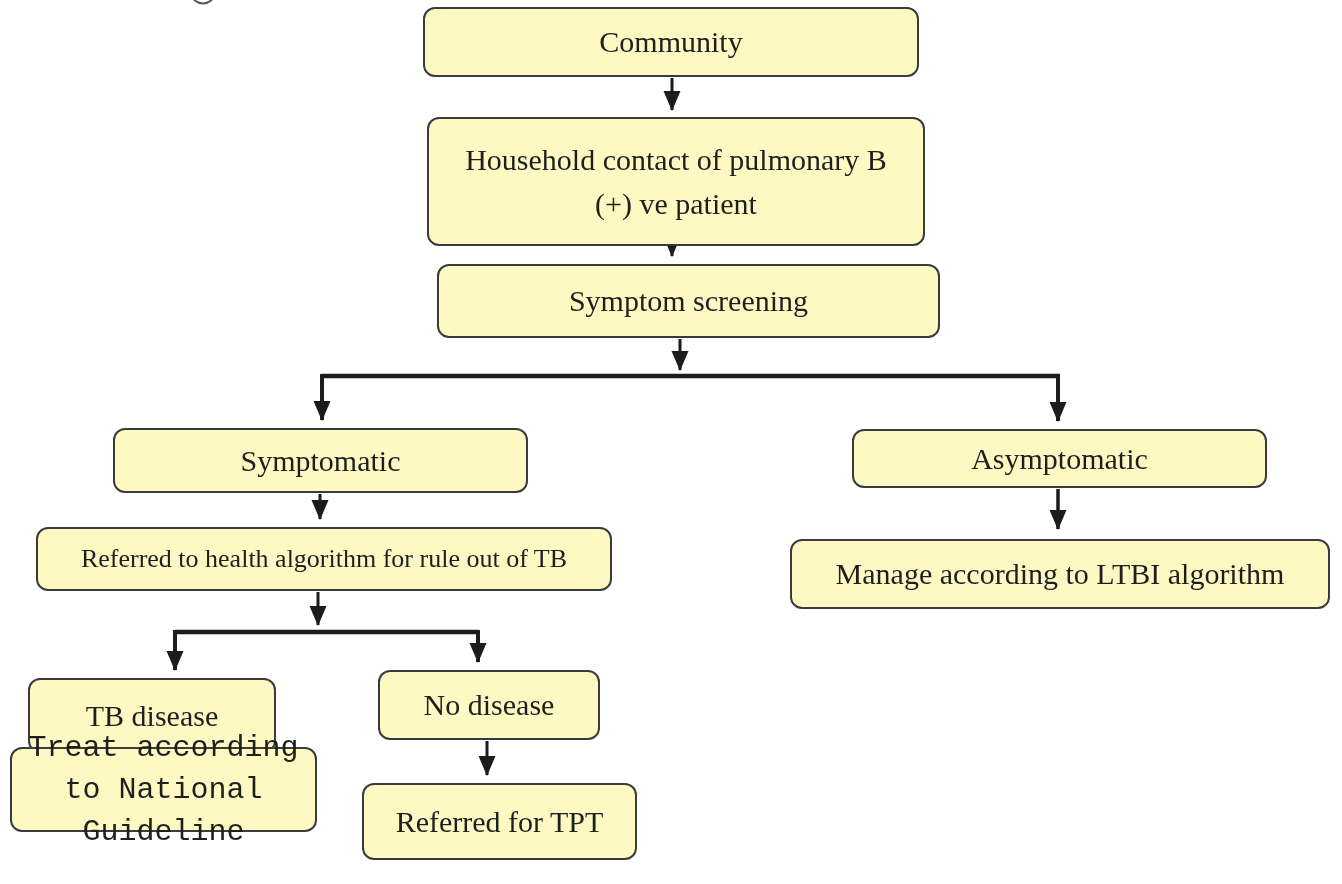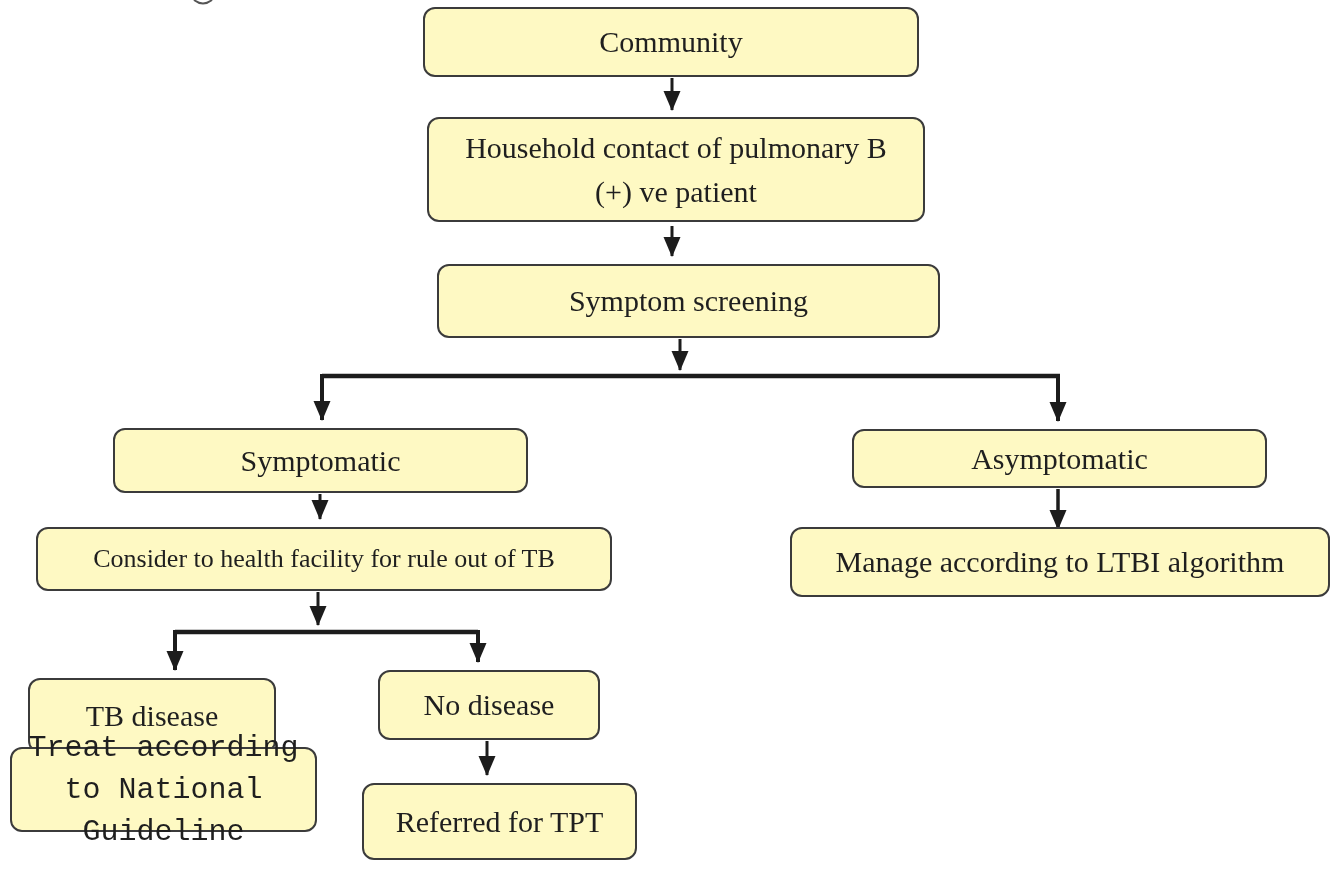--- a/index.html
+++ b/index.html
@@ -32,26 +32,26 @@
     display: flex;
     align-items: center;
     justify-content: center;
     text-align: center;
     font-size: 30px;
     line-height: 1.45;
     white-space: nowrap;
   }
   .multiline { white-space: normal; }
   .n-community     { left: 423px; top: 7px;   width: 496px; height: 70px; }
-  .n-household     { left: 427px; top: 117px; width: 498px; height: 105px; padding: 0 28px; }
+  .n-household     { left: 427px; top: 117px; width: 498px; height: 129px; padding: 0 28px; }
   .n-symptom       { left: 417px; top: 264px; width: 503px; height: 74px; margin-left: 20px; }
   .n-symptomatic   { left: 113px; top: 428px; width: 415px; height: 65px; }
   .n-asymptomatic  { left: 852px; top: 429px; width: 415px; height: 59px; }
   .n-referred      { left: 36px;  top: 527px; width: 576px; height: 64px; font-size: 26px; }
-  .n-manage        { left: 790px; top: 527px; width: 540px; height: 70px; }
+  .n-manage        { left: 790px; top: 539px; width: 540px; height: 70px; }
   .n-tb-disease    { left: 28px;  top: 678px; width: 248px; height: 75px; }
   .n-no-disease    { left: 378px; top: 670px; width: 222px; height: 70px; }
   .n-treat         { left: 10px;  top: 747px; width: 307px; height: 85px; padding: 16px 12px; line-height: 1.4; font-family: Liberation Mono, monospace; }
   .n-consider      { left: 362px; top: 783px; width: 275px; height: 77px; }
 </style>
 </head>
 <body>
 
 <div class="canvas">
 
@@ -96,21 +96,21 @@
   <div class="node n-community">Community</div>
 
   <div class="node n-household multiline">Household contact of pulmonary B (+) ve patient</div>
 
   <div class="node n-symptom">Symptom screening</div>
 
   <div class="node n-symptomatic">Symptomatic</div>
 
   <div class="node n-asymptomatic">Asymptomatic</div>
 
-  <div class="node n-referred">Consider to health facility for rule out of TB</div>
+  <div class="node n-referred">Referred to health algorithm for rule out of TB</div>
 
   <div class="node n-manage">Manage according to LTBI algorithm</div>
 
   <div class="node n-tb-disease">TB disease</div>
 
   <div class="node n-no-disease">No disease</div>
 
   <div class="node n-treat multiline">Treat according to National Guideline</div>
 
   <div class="node n-consider">Referred for TPT</div>

